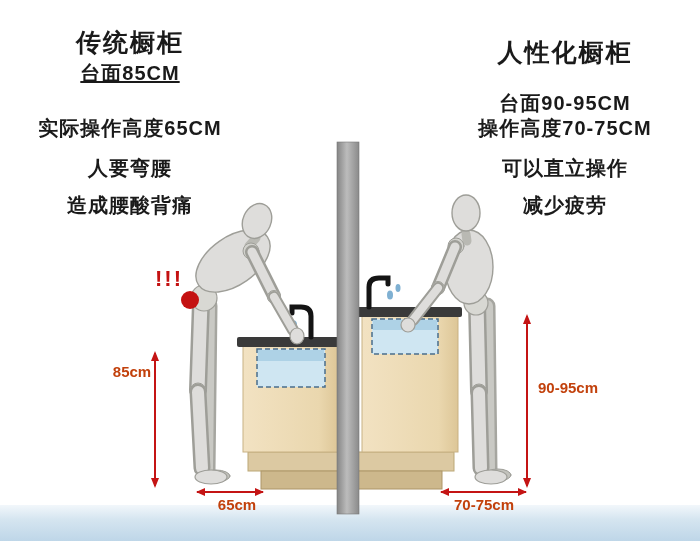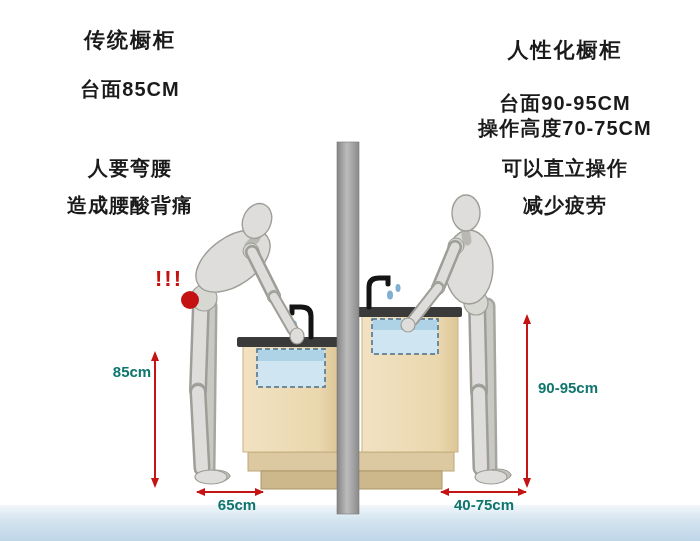--- a/index.html
+++ b/index.html
@@ -2,23 +2,23 @@
 <html><head>
 <meta charset="utf-8">
 <style>
   html,body{margin:0;padding:0;background:#fff;}
   .stage{
     position:relative;width:700px;height:541px;background:#ffffff;
     overflow:hidden;font-family:"Liberation Sans",sans-serif;
   }
   .stage svg{position:absolute;left:0;top:0;}
   .label{position:absolute;white-space:nowrap;color:#1a1a1a;transform:translateX(-50%);}
-  .col-title{font-family:"Liberation Serif",serif;font-weight:bold;font-size:21px;letter-spacing:2px;}
+  .col-title{font-family:"Liberation Serif",serif;font-weight:bold;font-size:25px;letter-spacing:2px;}
   .col-line{font-weight:bold;font-size:20px;letter-spacing:1px;}
-  .dim-label{font-weight:bold;font-size:15px;color:#0f766e;}
+  .dim-label{font-weight:bold;font-size:15px;color:#c2410c;}
   .alert{color:#c41111;font-weight:bold;font-size:22px;letter-spacing:2px;transform:none;}
 </style>
 </head>
 <body>
 
 <div class="stage">
 
   <svg width="700" height="541" viewBox="0 0 700 541">
     <defs>
       <linearGradient id="wallGrad" x1="0" y1="0" x2="1" y2="0">
@@ -144,29 +144,30 @@
       <polygon points="205,488 205,496 196,492" stroke="none"></polygon>
       <polygon points="255,488 255,496 264,492" stroke="none"></polygon>
 
       <line x1="441" y1="492" x2="526" y2="492" stroke-width="2"></line>
       <polygon points="449,488 449,496 440,492" stroke="none"></polygon>
       <polygon points="518,488 518,496 527,492" stroke="none"></polygon>
     </g>
   </svg>
 
   <div class="label col-title" style="left:130px;top:26px;">传统橱柜</div>
-  <div class="label col-line" style="left:130px;top:76px;">台面85CM</div>
+  <div class="label col-line" style="left:130px;top:60px;text-decoration:underline;">台面85CM</div>
+  <div class="label col-line" style="left:130px;top:115px;">实际操作高度65CM</div>
   <div class="label col-line" style="left:130px;top:155px;">人要弯腰</div>
   <div class="label col-line" style="left:130px;top:192px;">造成腰酸背痛</div>
 
   <div class="label col-title" style="left:565px;top:36px;">人性化橱柜</div>
   <div class="label col-line" style="left:565px;top:90px;">台面90-95CM</div>
   <div class="label col-line" style="left:565px;top:115px;">操作高度70-75CM</div>
   <div class="label col-line" style="left:565px;top:155px;">可以直立操作</div>
   <div class="label col-line" style="left:565px;top:192px;">减少疲劳</div>
 
   <div class="label alert" style="left:155px;top:266px;">!!!</div>
   <div class="label dim-label" style="left:132px;top:363px;">85cm</div>
   <div class="label dim-label" style="left:568px;top:363px;margin-top:16px;">90-95cm</div>
   <div class="label dim-label" style="left:237px;top:496px;text-align:right;">65cm</div>
-  <div class="label dim-label" style="left:484px;top:496px;">40-75cm</div>
+  <div class="label dim-label" style="left:484px;top:496px;">70-75cm</div>
 
 </div>
 
 </body></html>

